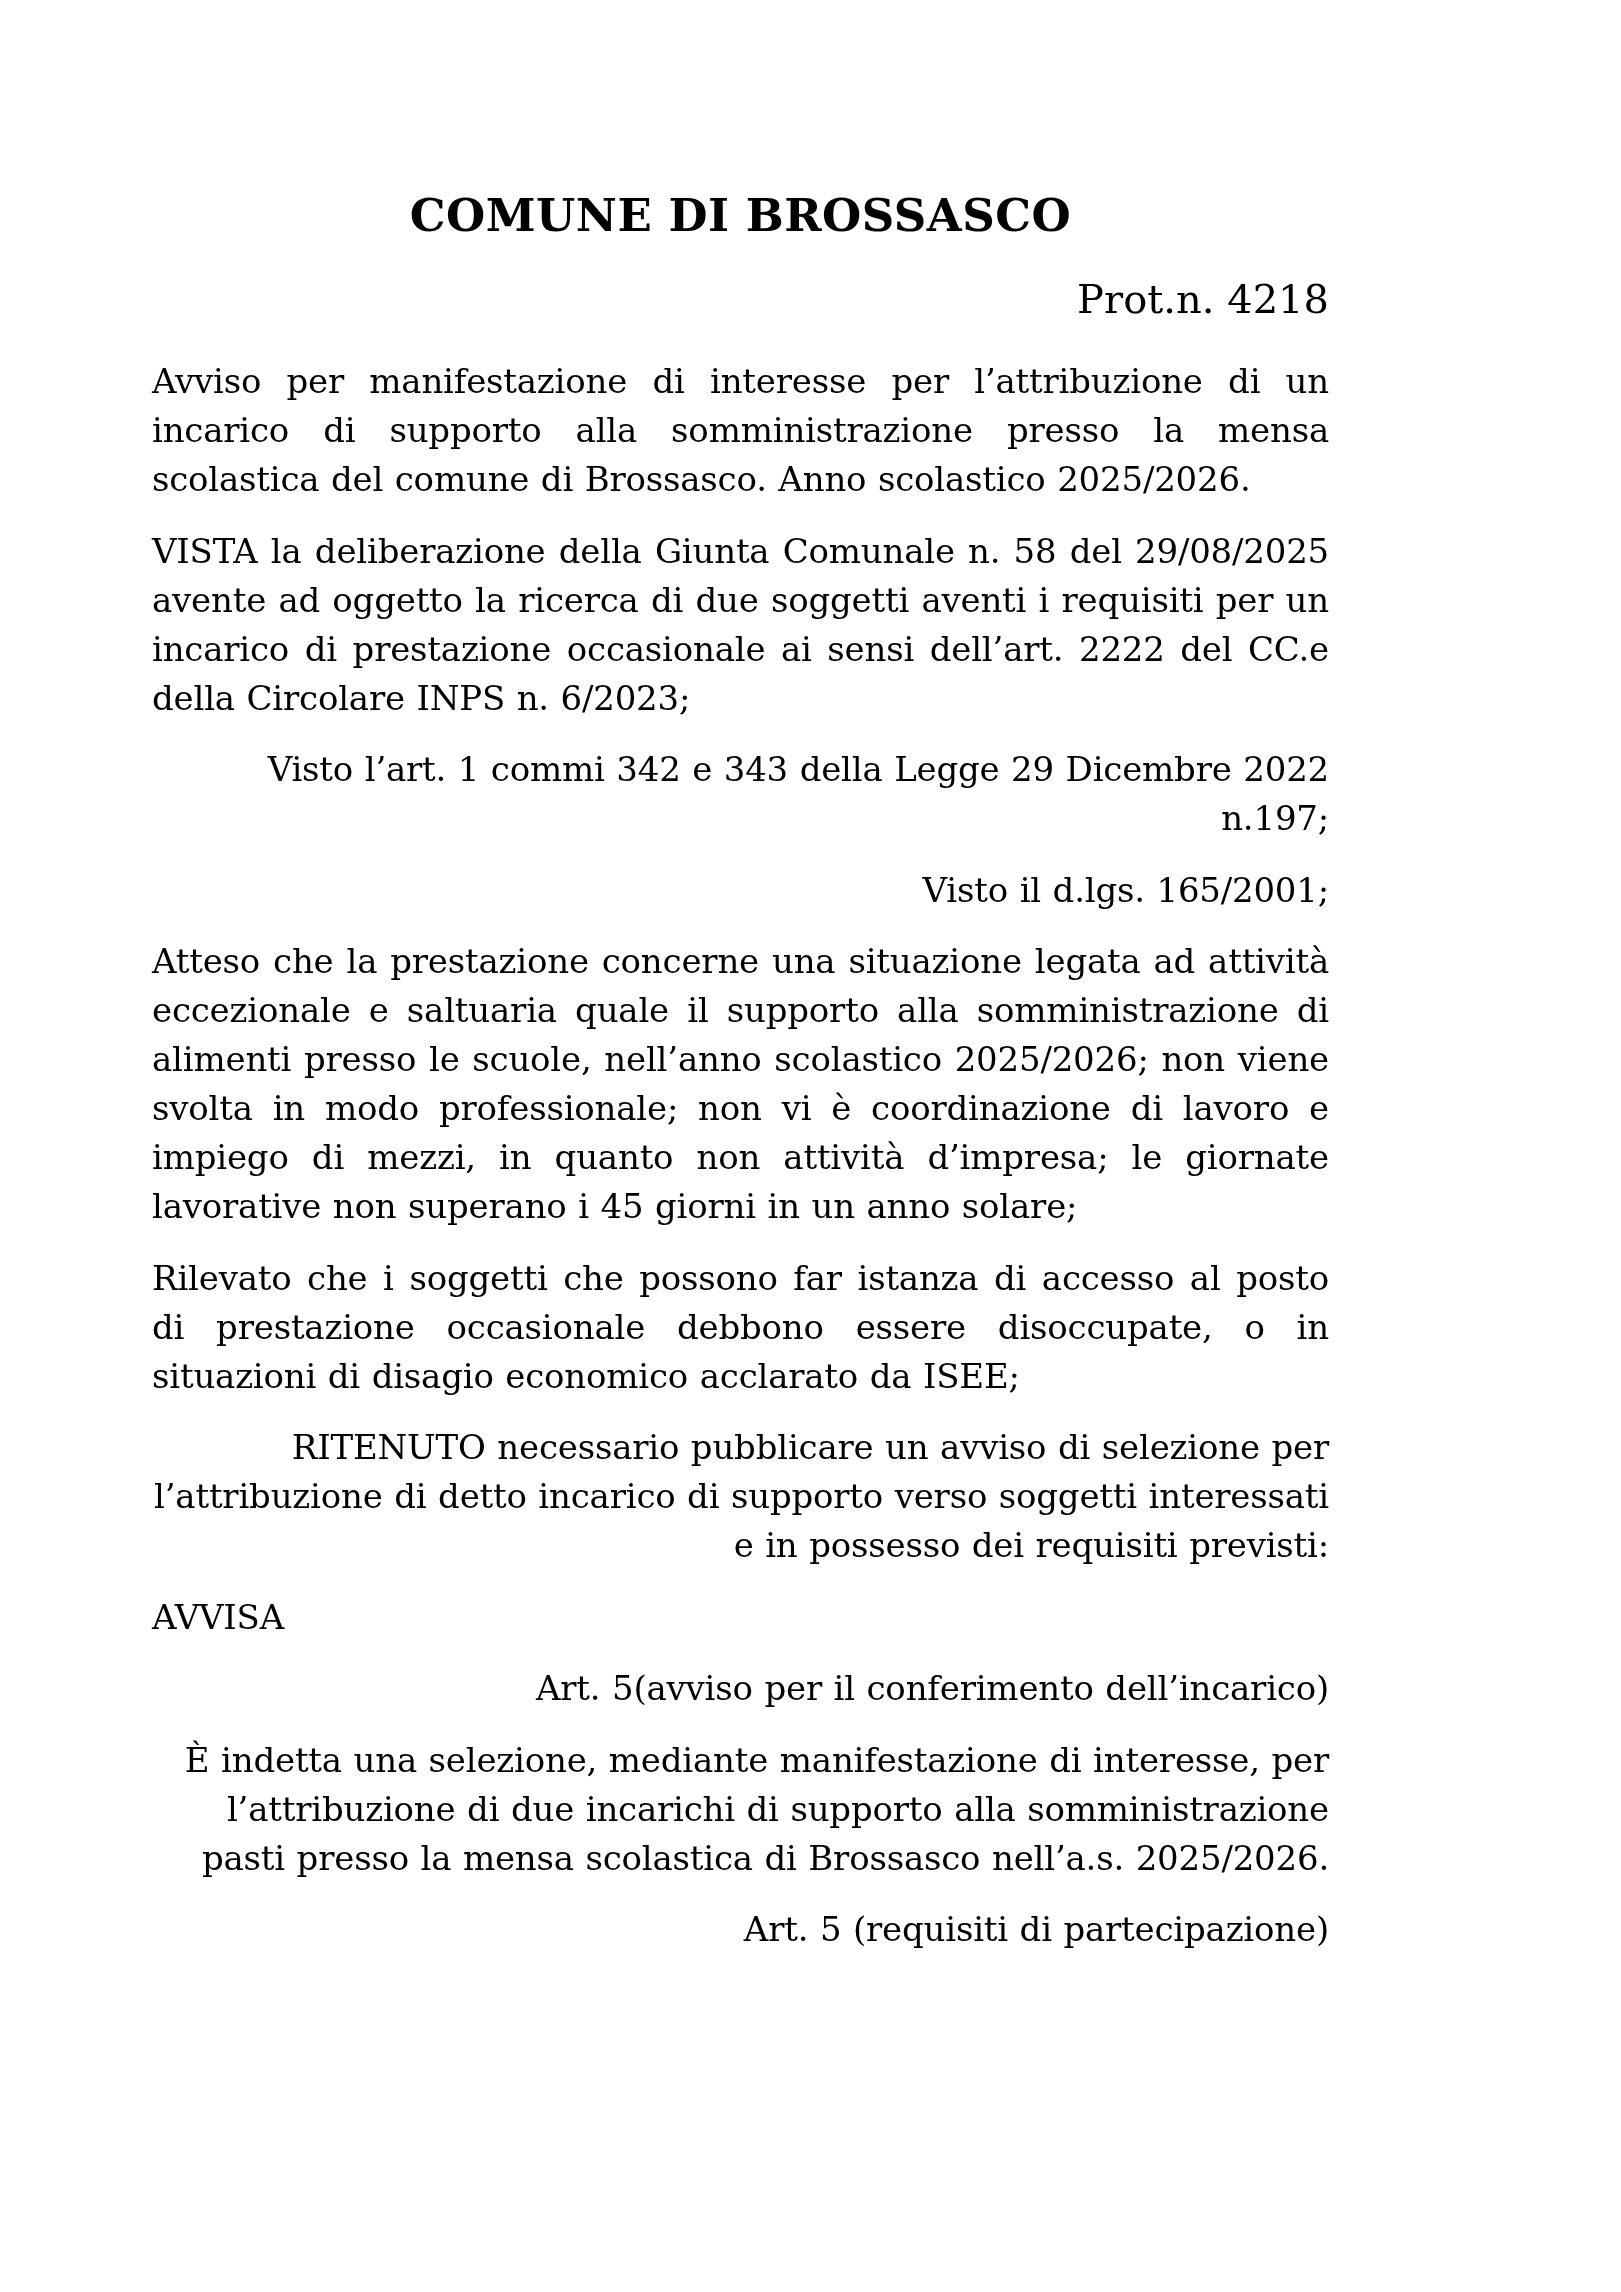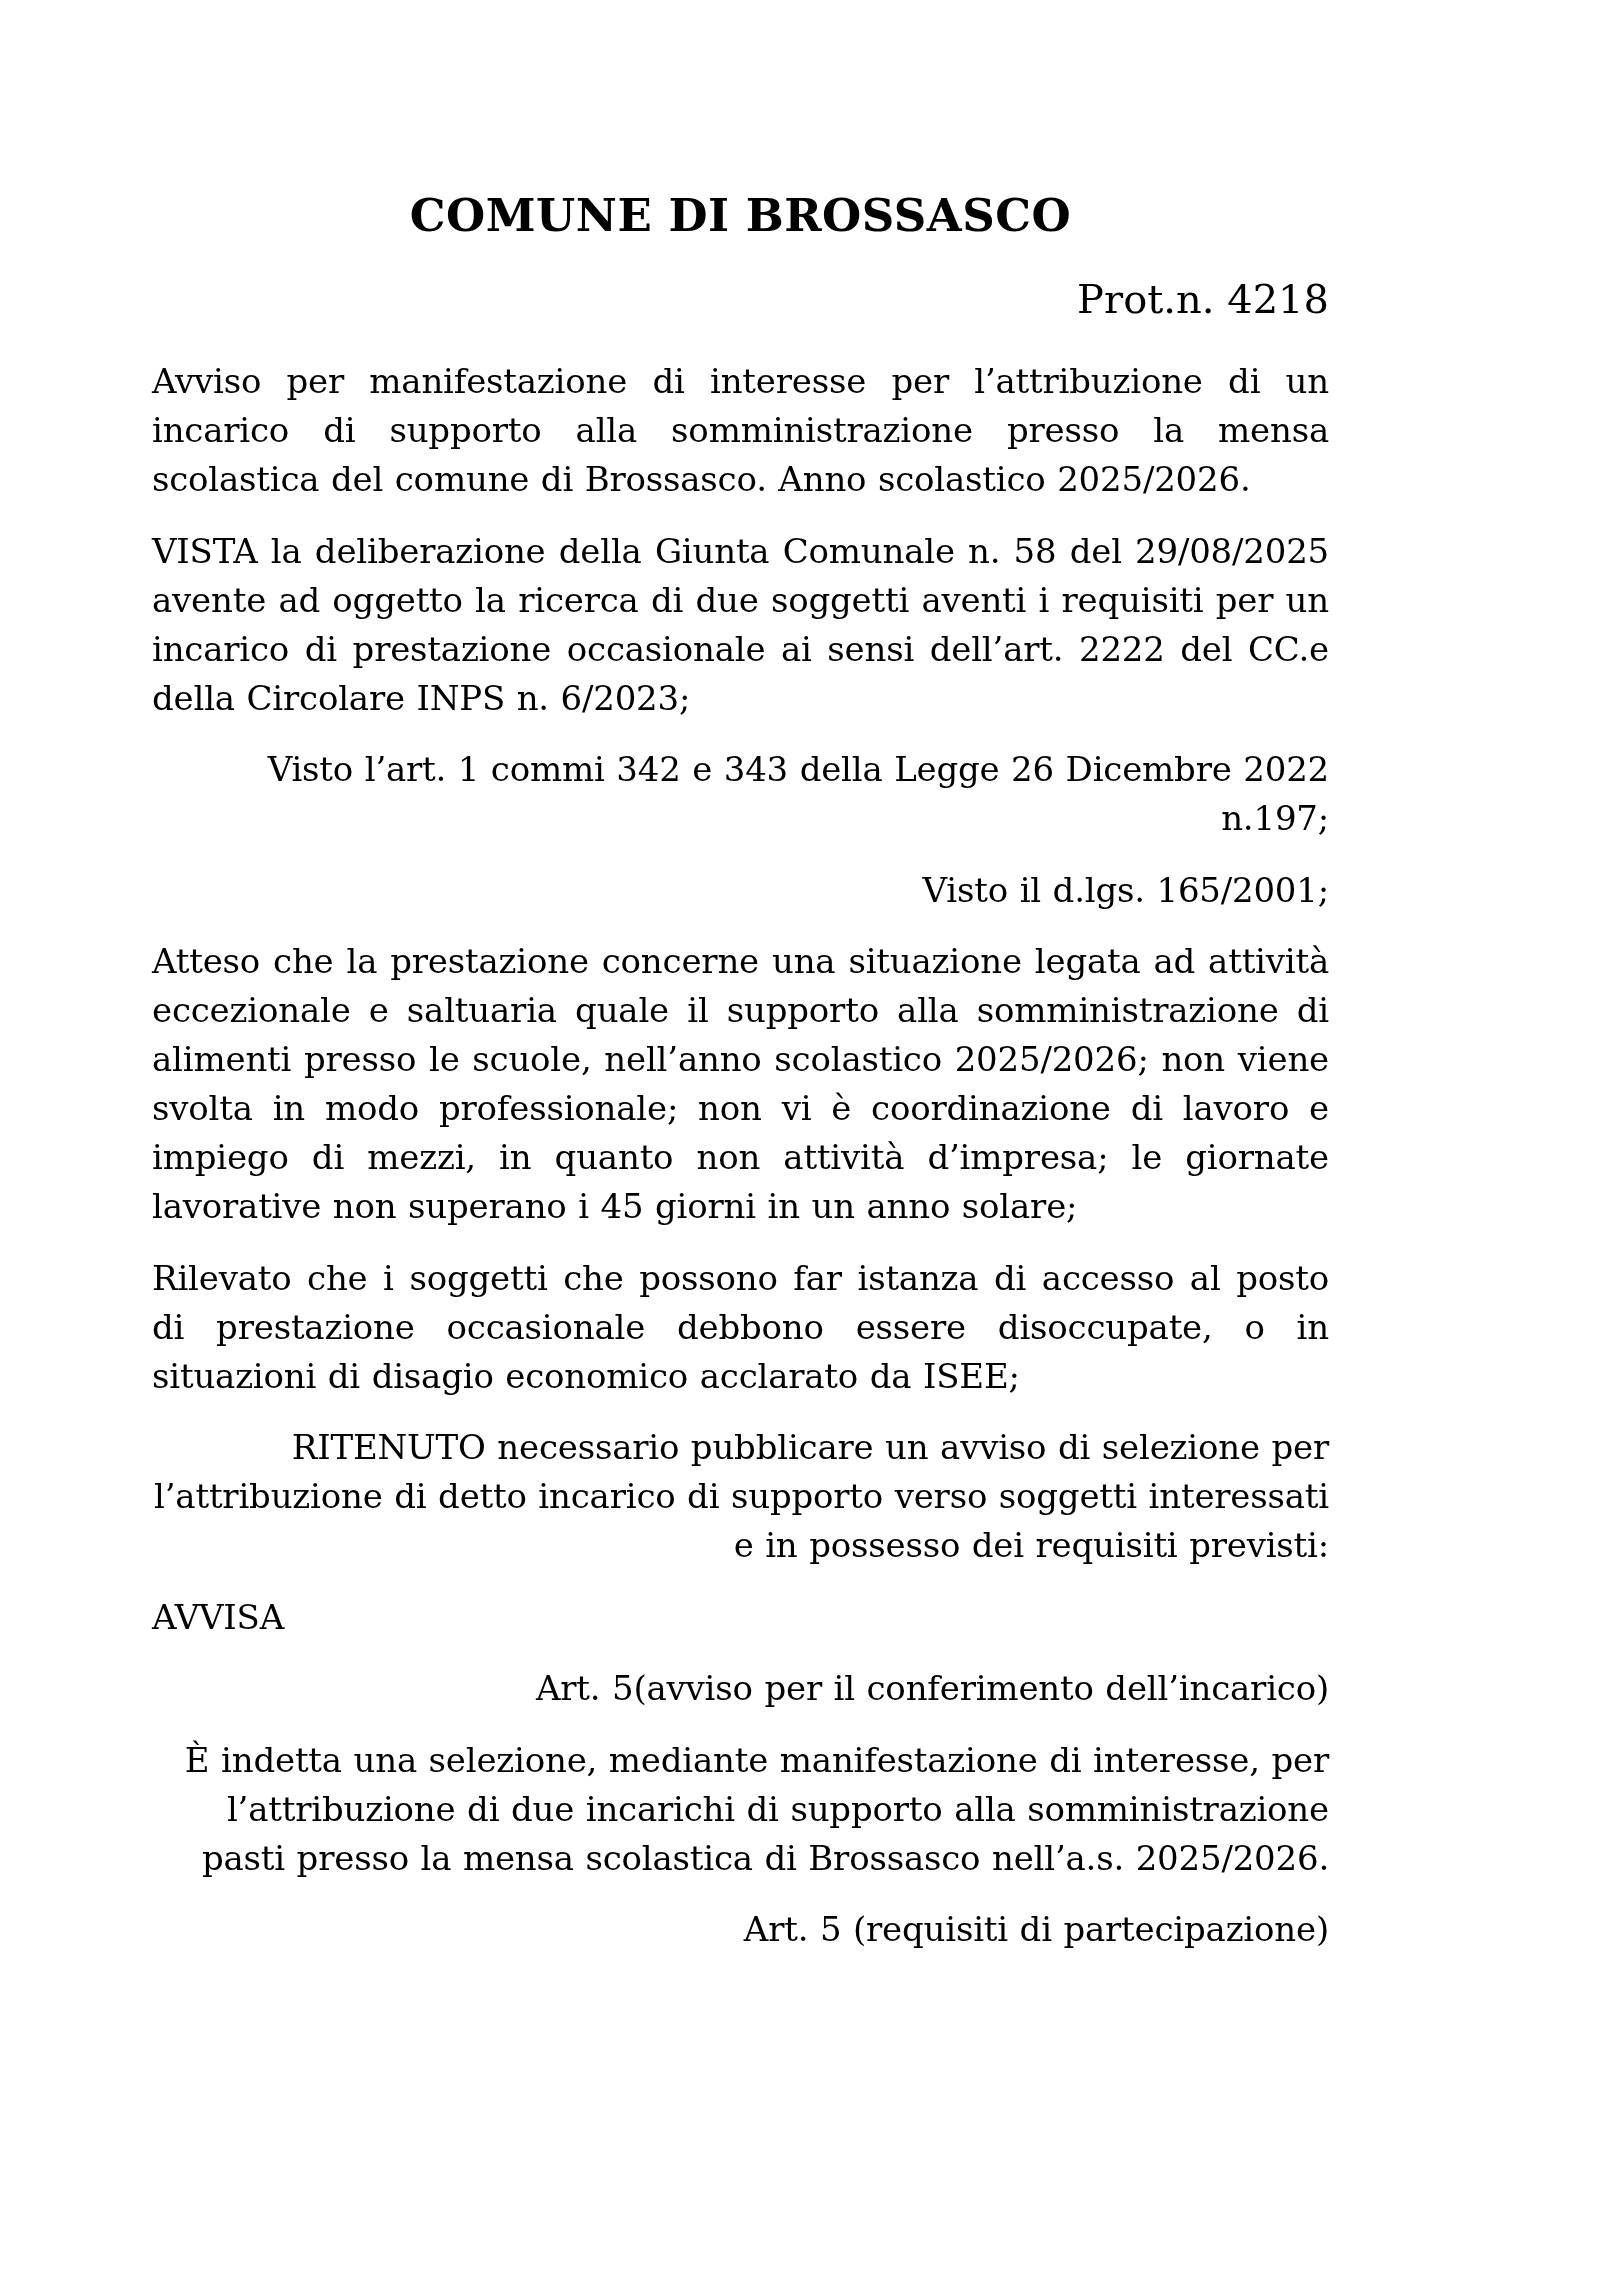--- a/index.html
+++ b/index.html
@@ -51,21 +51,21 @@
 <div class="page">
 
   <h1 class="doc-title">COMUNE DI BROSSASCO</h1>
 
   <p class="prot left">Prot.n. 4218</p>
 
   <p class="body just">Avviso per manifestazione di interesse per l’attribuzione di un incarico di supporto alla somministrazione presso la mensa scolastica del comune di Brossasco. Anno scolastico 2025/2026.</p>
 
   <p class="body just">VISTA la deliberazione della Giunta Comunale n. 58 del 29/08/2025 avente ad oggetto la ricerca di due soggetti aventi i requisiti per un incarico di prestazione occasionale ai sensi dell’art. 2222 del CC.e della Circolare INPS n. 6/2023;</p>
 
-  <p class="body left">Visto l’art. 1 commi 342 e 343 della Legge 26 Dicembre 2022 n.197;</p>
+  <p class="body left">Visto l’art. 1 commi 342 e 343 della Legge 29 Dicembre 2022 n.197;</p>
 
   <p class="body left">Visto il d.lgs. 165/2001;</p>
 
   <p class="body just">Atteso che la prestazione concerne una situazione legata ad attività eccezionale e saltuaria quale il supporto alla somministrazione di alimenti presso le scuole, nell’anno scolastico 2025/2026; non viene svolta in modo professionale; non vi è coordinazione di lavoro e impiego di mezzi, in quanto non attività d’impresa; le giornate lavorative non superano i 45 giorni in un anno solare;</p>
 
   <p class="body just">Rilevato che i soggetti che possono far istanza di accesso al posto di prestazione occasionale debbono essere disoccupate, o in situazioni di disagio economico acclarato da ISEE;</p>
 
   <p class="body left">RITENUTO necessario pubblicare un avviso di selezione per l’attribuzione di detto incarico di supporto verso soggetti interessati e in possesso dei requisiti previsti:</p>
 
   <p class="body center">AVVISA</p>

